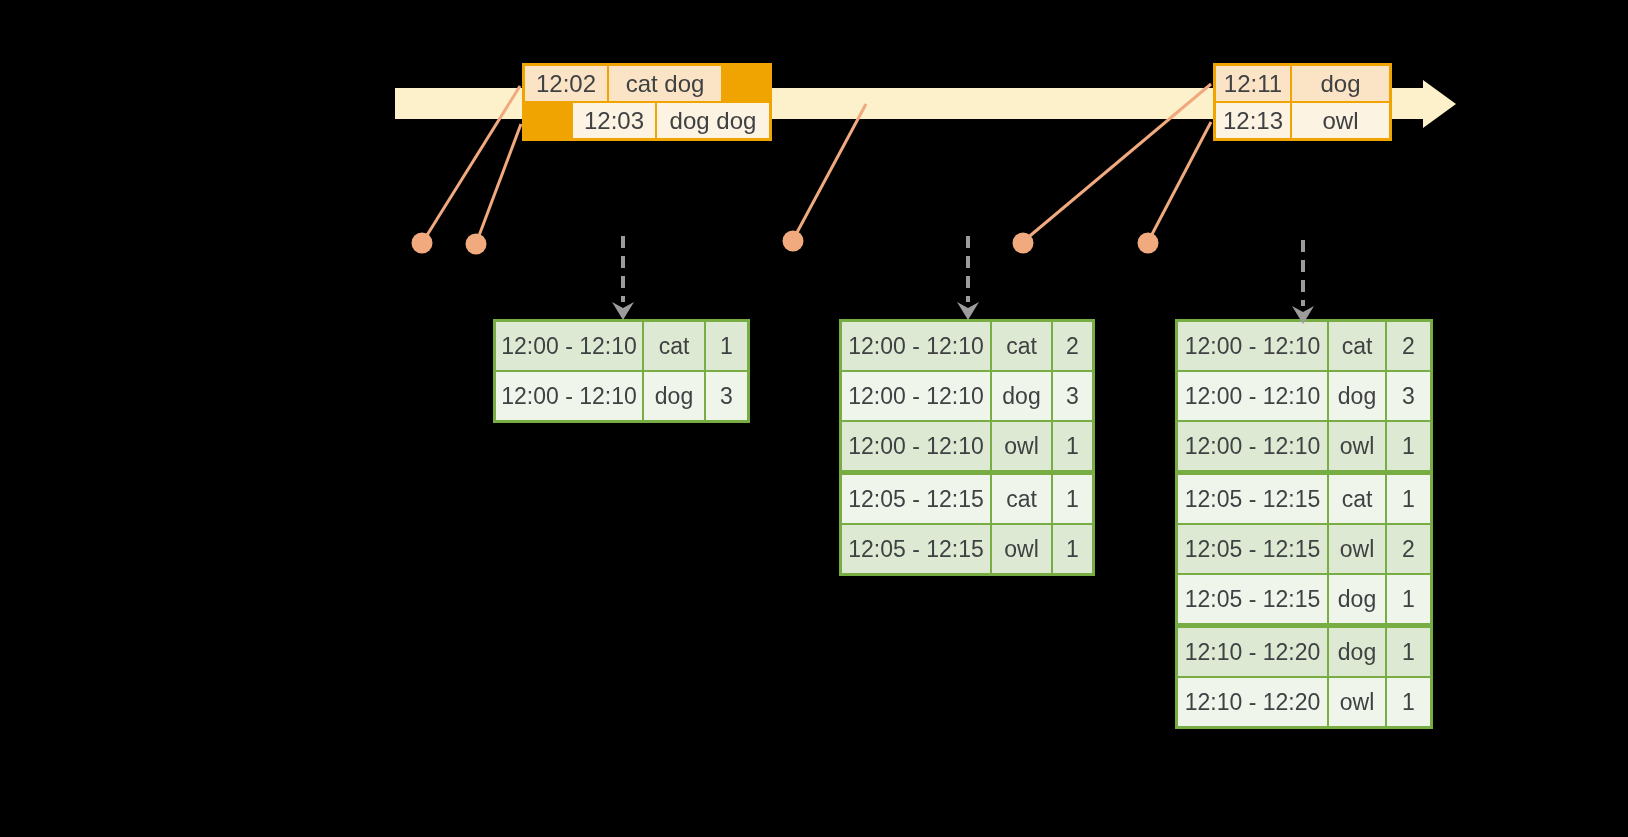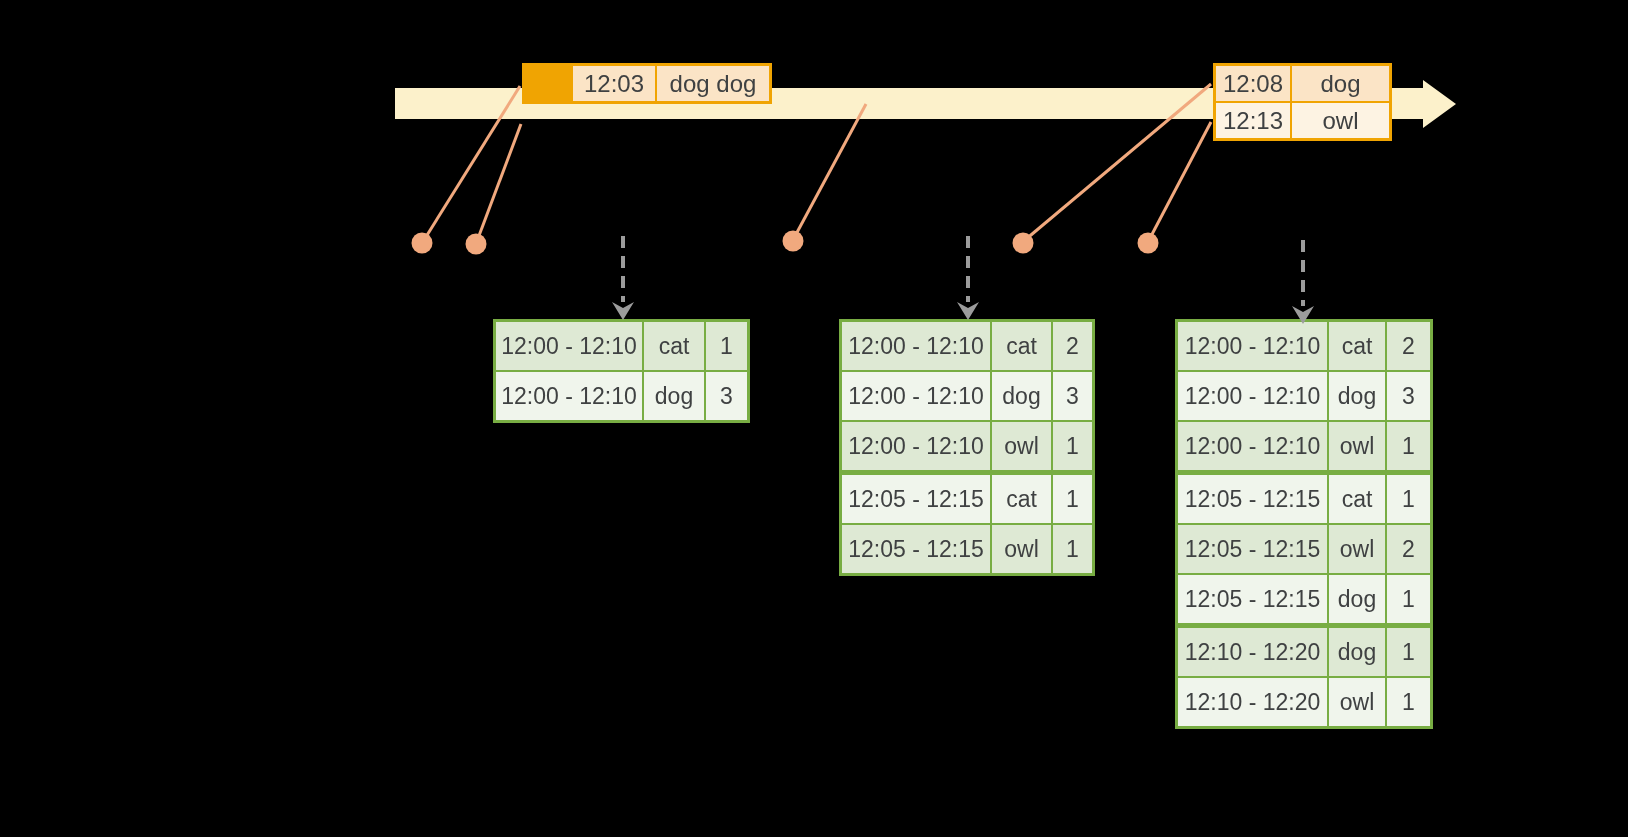--- a/index.html
+++ b/index.html
@@ -34,30 +34,34 @@
 </style>
 </head>
 <body>
 
 <div class="canvas">
 
   <div class="band"></div>
   <div class="band-head"></div>
 
   <div class="etable" style="left:522px;top:63px;">
+    <div class="erow" style="grid-template-columns:82px 112px;">
+      <div class="ecell">12:02</div>
+      <div class="ecell">cat dog</div>
+    </div>
     <div class="erow" style="grid-template-columns:82px 112px;padding-left:48px;">
       <div class="ecell">12:03</div>
       <div class="ecell">dog dog</div>
     </div>
   </div>
 
 
   <div class="etable" style="left:1213px;top:63px;">
     <div class="erow" style="grid-template-columns:74px 97px;">
-      <div class="ecell">12:08</div>
+      <div class="ecell">12:11</div>
       <div class="ecell">dog</div>
     </div>
     <div class="erow" style="grid-template-columns:74px 97px;">
       <div class="ecell">12:13</div>
       <div class="ecell">owl</div>
     </div>
   </div>
 
   <div class="rtable" style="left:493px;top:319px;">
     <div class="rrow" style="grid-template-columns:146px 60px 41px;">

